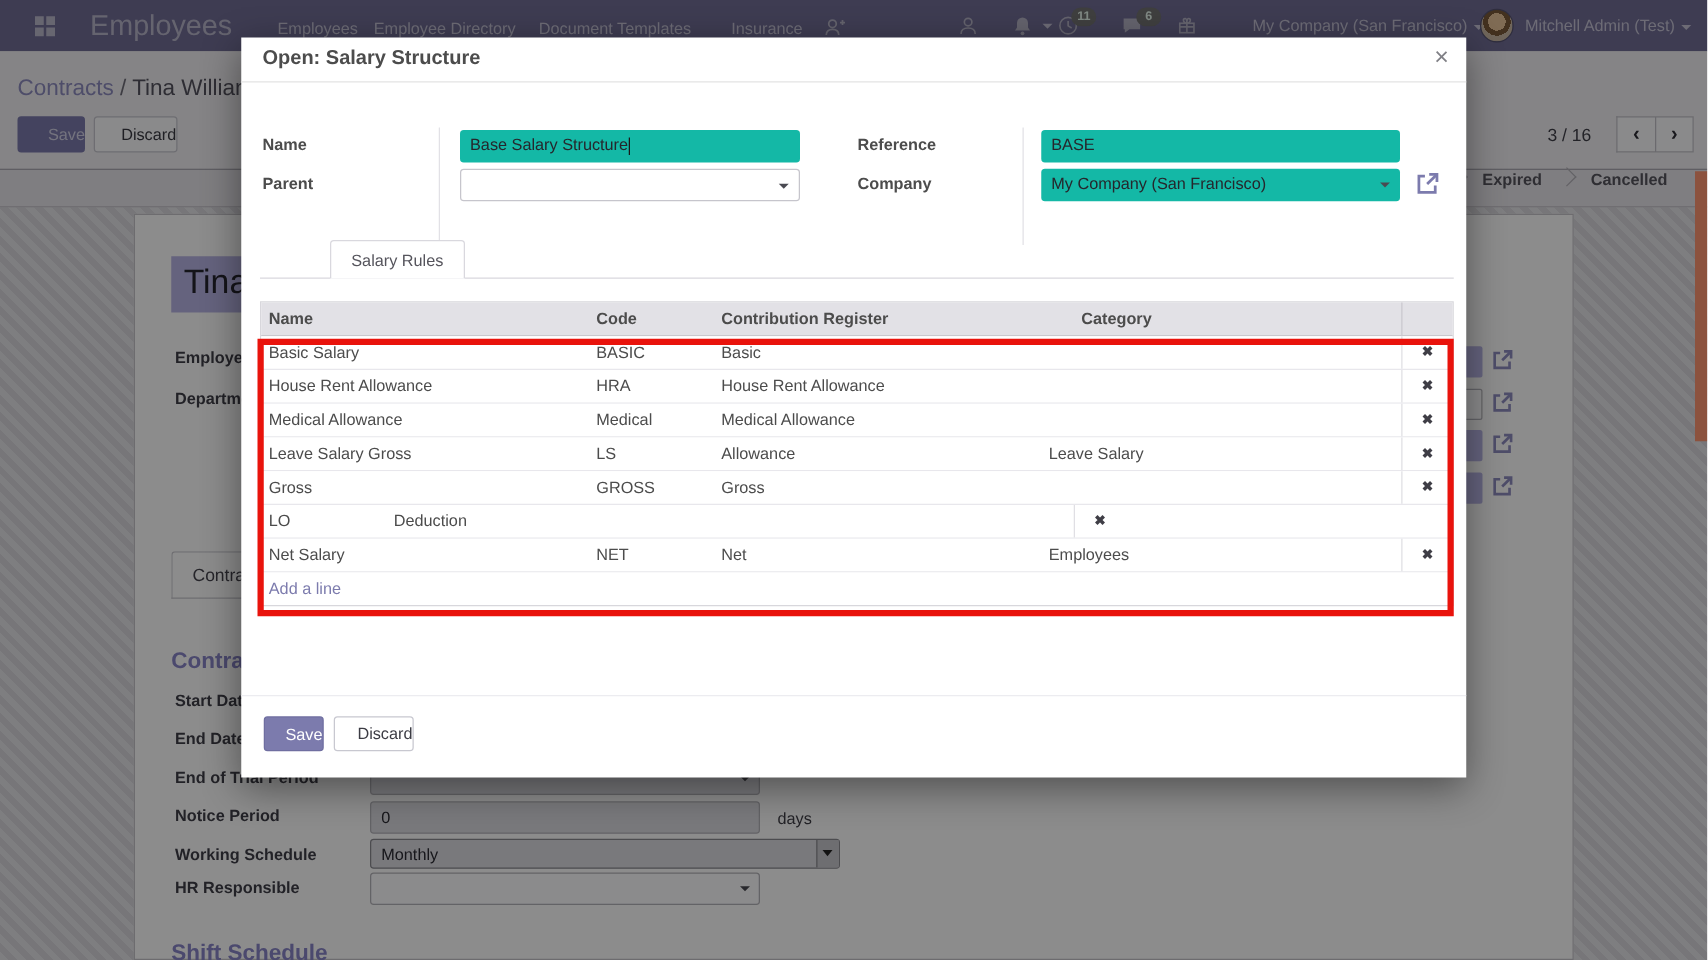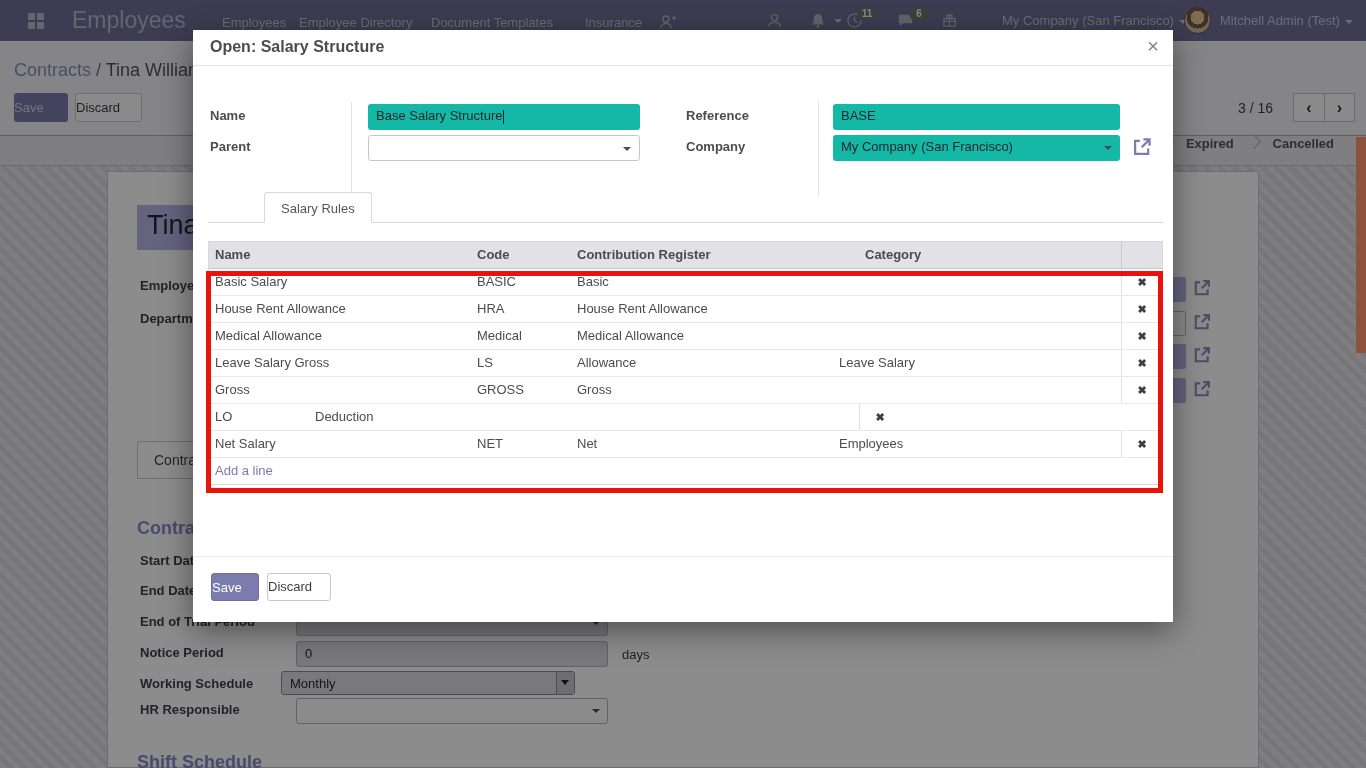--- a/index.html
+++ b/index.html
@@ -18,21 +18,21 @@
   .badge { position:absolute; top:6px; min-width:20px; height:15px; border-radius:8px; background:#737373; color:#eafaf0; font-size:10px; font-weight:bold; text-align:center; line-height:15px; padding:0 4px; }
   .sys-text { top:13px; font-size:13px; color:#c6c4d6; white-space:nowrap; }
   .caret { display:inline-block; width:0; height:0; border-left:4px solid transparent; border-right:4px solid transparent; border-top:4px solid #c6c4d6; margin-left:5px; vertical-align:middle; }
   .avatar { left:1184px; top:7px; width:27px; height:27px; border-radius:50%; background:radial-gradient(circle at 50% 38%, #e8c49a 0 7px, #7a5a3a 7px 11px, #cbb9a4 11px); border:1px solid #565370; }
 
   .controlpanel { left:0; top:41px; width:1366px; height:94px; background:#f2f1f4; }
   .breadcrumb { left:14px; top:19px; font-size:18px; white-space:nowrap; }
   .bc-link { color:#8e8cc0;text-align:center; }
   .bc-sep { color:#6f6d79; }
   .bc-cur { color:#55535f; }
-  .btn { display:inline-block; font-size:13px; border-radius:3px; text-align:left; }
+  .btn { display:inline-block; font-size:13px; border-radius:3px; text-align:right; }
   .bg-save { left:14px; top:52px; width:54px; height:29px; line-height:29px; background:#7c7bad; color:#d3d2e6; }
   .bg-discard { left:75px; top:52px; width:67px; height:29px; line-height:27px; background:#fbfbfd; border:1px solid #c8c7cf; color:#3a3a42; }
   .pager-text { left:1238px; top:59px; font-size:14px; color:#3f3e48; }
   .pager-btns { left:1293px; top:52px; display:flex; }
   .pager-btn { width:31px; height:29px; background:#fbfbfd; border:1px solid #c3c2c9; color:#2e2d35; font-size:16px; font-weight:bold; text-align:center; line-height:27px; }
   .pager-btn:first-child { border-right:none; }
 
   .statusbar { left:0; top:135px; width:1366px; height:31px; background:#e8e6eb; border-top:1px solid #aeacb4; border-bottom:1px solid #c2c0c7; }
   .stages { position:absolute; right:14px; top:0; height:29px; display:flex; align-items:flex-start; }
   .stage { font-size:13px; font-weight:bold; color:#56555e; padding:0 18px; white-space:nowrap; }
@@ -220,21 +220,21 @@
   <span class="abs blabel" style="left:140px;top:614px">End of Trial Period</span>
   <span class="abs blabel" style="left:140px;top:645px">Notice Period</span>
   <span class="abs blabel" style="left:140px;top:676px">Working Schedule</span>
   <span class="abs blabel" style="left:140px;top:702px">HR Responsible</span>
 
   <div class="fld gray" style="left:296px;top:610px;width:312px;height:26px">
       <span class="dd"></span>
     </div>
   <div class="fld gray" style="left:296px;top:641px;width:312px;height:26px">0</div>
   <span class="abs suffix" style="left:622px;top:647px">days</span>
-  <div class="fld gray" style="left:281px;top:671px;width:294px;height:24px;border-color:#8a8a90"><span>Monthly</span><span class="sel-btn"></span></div>
+  <div class="fld gray" style="left:296px;top:671px;width:376px;height:24px;border-color:#8a8a90"><span>Monthly</span><span class="sel-btn"></span></div>
   <div class="fld white" style="left:296px;top:698px;width:312px;height:26px">
       <span class="dd"></span>
     </div>
 
   <div class="abs section-h" style="left:137px;top:752px">Shift Schedule</div>
 
   <div class="abs scroll-strip"></div>
 
   <div class="abs overlay"></div>
 

